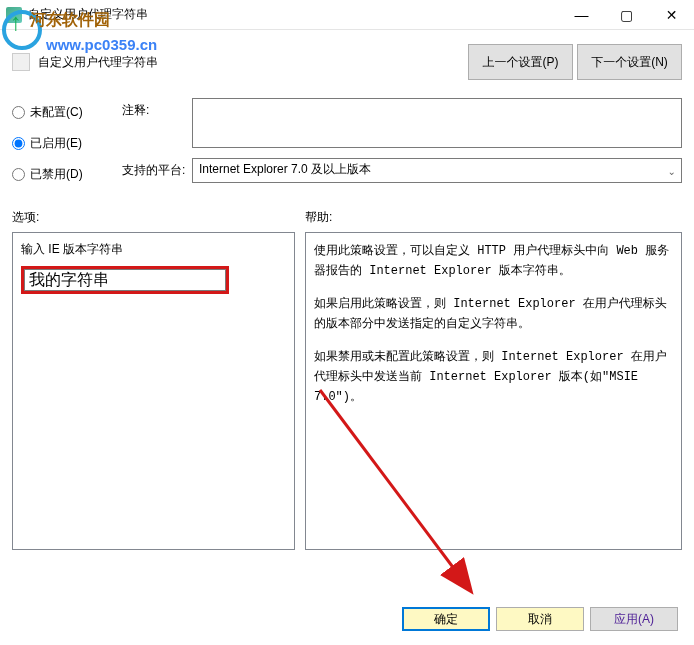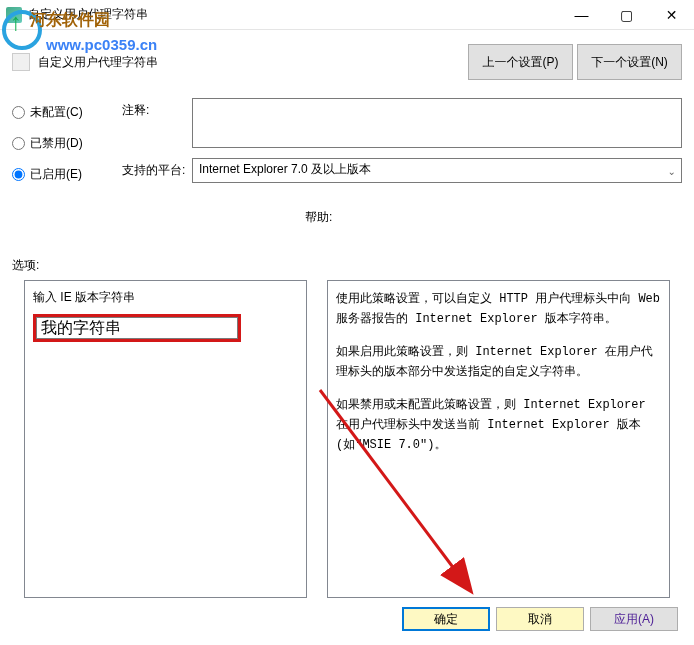--- a/index.html
+++ b/index.html
@@ -121,26 +121,26 @@
       color: #666;
       font-size: 10px;
       pointer-events: none;
     }
     .select-wrap { position: relative; flex: 1; display: flex; }
     
     .section-labels {
       display: flex;
       padding: 12px 12px 6px 12px;
     }
-    .section-label-left { width: 293px; margin-top: 48px; }
+    .section-label-left { width: 293px; }
     
     .panels {
       display: flex;
-      padding: 0 24px;
-      gap: 20px;
+      padding: 0 12px;
+      gap: 10px;
     }
     .panel {
       border: 1px solid #828790;
       height: 318px;
       padding: 8px;
       overflow: auto;
     }
     .panel-left { width: 283px; }
     .panel-right { flex: 1; line-height: 1.7; font-family: Liberation Mono, monospace; }
     .panel-right p { margin-bottom: 12px; }
@@ -254,26 +254,26 @@
   <button class="nav-btn">下一个设置(N)</button>
 </div>
 
 <div class="config-row">
   <div class="radio-group">
     <label class="radio-item">
       <input type="radio" name="state" style="">
       <span>未配置(C)</span>
     </label>
     <label class="radio-item">
+      <input type="radio" name="state" checked="" style="">
+      <span>已启用(E)</span>
+    </label>
+    <label class="radio-item">
       <input type="radio" name="state" style="">
       <span>已禁用(D)</span>
-    </label>
-    <label class="radio-item">
-      <input type="radio" name="state" checked="" style="">
-      <span>已启用(E)</span>
     </label>
   </div>
   <div class="right-fields">
     <div class="field-row">
       <div class="field-label">注释:</div>
       <textarea class="field-input" style=""></textarea>
     </div>
     <div class="field-row">
       <div class="field-label">支持的平台:</div>
       <div class="select-wrap">

